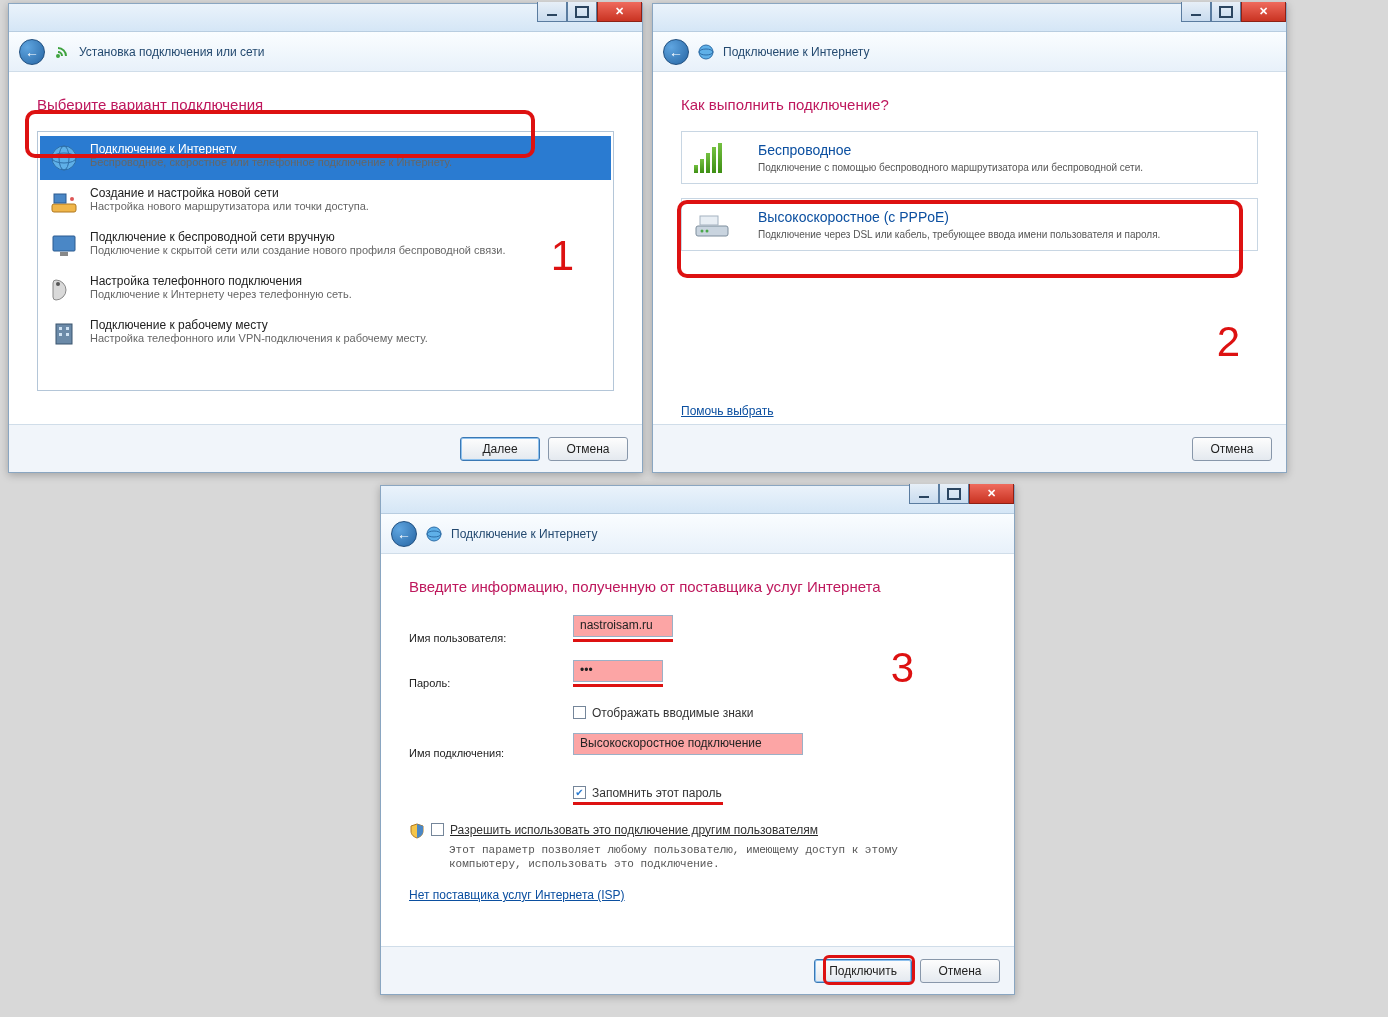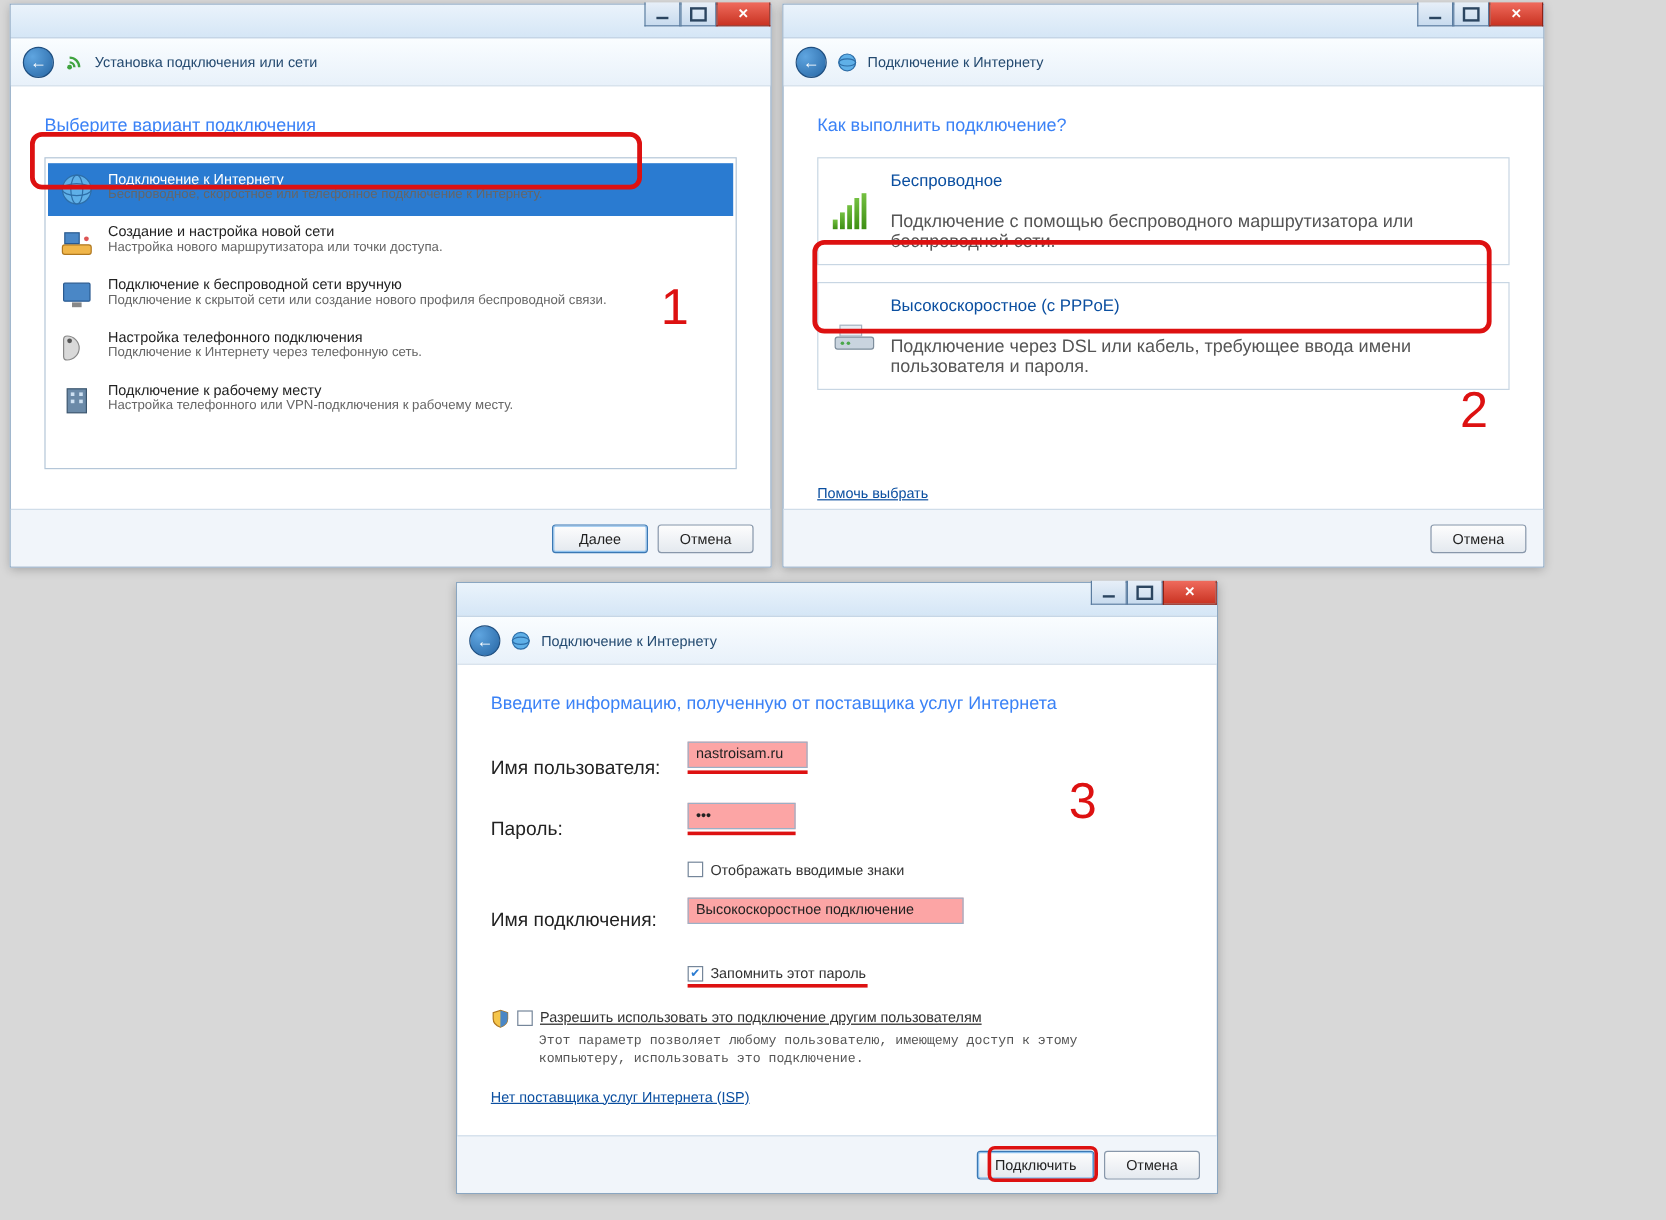--- a/index.html
+++ b/index.html
@@ -60,21 +60,21 @@
   .net-icon, .globe-icon { width:18px; height:18px; }
   .net-icon svg, .globe-icon svg { width:100%; height:100%; }
   .body-area {
     padding: 24px 28px 16px 28px;
     position:relative;
     height: calc(100% - 28px - 40px - 48px);
     overflow:hidden;
   }
   h1.section {
     font-size: 15px; font-weight: normal;
-    color: #3b82f6; margin:0 0 18px 0;
+    color: #be185d; margin:0 0 18px 0;
   }
   .listbox {
     border:1px solid #b4c6d8;
     height: 260px; overflow-y:auto;
     padding:4px 2px;
     background:#fff;
   }
   .opt {
     display:flex; gap:10px; padding:6px 8px;
     align-items:flex-start;
@@ -108,34 +108,34 @@
     border:1px solid #3a78b4;
     box-shadow:0 0 0 1px #8ec1ee inset;
   }
   .hl-red { position:absolute; border:4px solid #d11; border-radius:10px; pointer-events:none; }
   .step-num { position:absolute; color:#d11; font-size:42px; font-weight:normal; }
   .redline { height:3px; background:#d11; }
 
   
   .opt2 {
     border:1px solid #c8d6e3; margin-bottom:14px;
-    padding:10px 12px; display:flex; gap:12px;
-    align-items:center;
+    padding:10px 12px; display:flex; gap:28px;
+    align-items:flex-end;
   }
   .opt2 .ico { width:36px; height:30px; flex:0 0 36px;}
   .opt2 .t { color:#0b4fa0; font-size:14px; }
-  .opt2 .sub{ color:#555; font-size:15px; margin-top:18px;}
+  .opt2 .sub{ color:#555; font-size:10px; margin-top:4px;}
   .link { color:#0b4fa0; text-decoration:underline; font-size:12px; cursor:pointer;}
   .chk { display:inline-flex; align-items:center; gap:6px; font-size:12px; color:#333;}
   .chkbox { width:13px; height:13px; border:1px solid #75869a; background:#fff; display:inline-flex; align-items:center; justify-content:center; font-size:10px; color:#2a7bd1;}
   .chkbox.checked::before{ content:'✔'; }
 
   
   .form-row { display:flex; align-items:center; margin-bottom:14px; gap:14px;}
-  .form-row .lbl{ width:150px; font-size:16px; color:#222;margin-top:19px;}
+  .form-row .lbl{ width:150px; font-size:11px; color:#222;margin-top:19px;}
   .form-row .inp{
     flex:0 0 230px; height:22px;
     border:1px solid #9bb0c6; background:#fca5a5;
     padding:2px 6px; font-size:12px;
   }
   .shield-icon{ width:16px; height:16px; display:inline-flex; align-items:center; justify-content:center;}
   .note{ color:#555; font-size:11px; margin-left:22px; line-height:1.35; max-width:480px;font-family:Liberation Mono, monospace;}
 
   
   .isvg{ width:100%; height:100%; }

